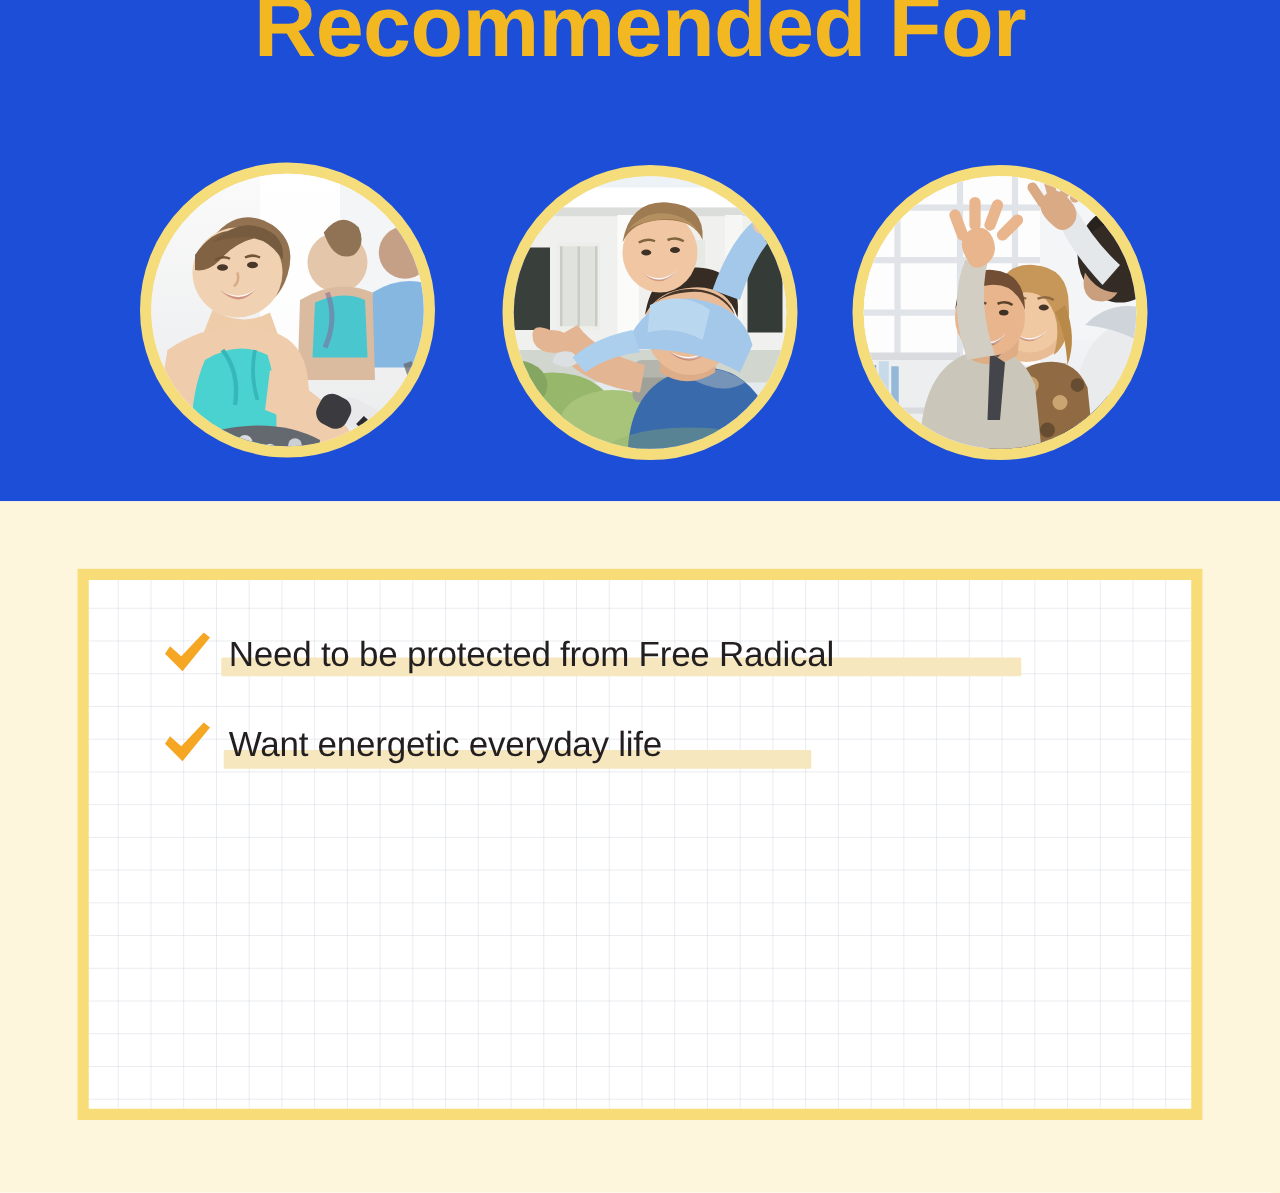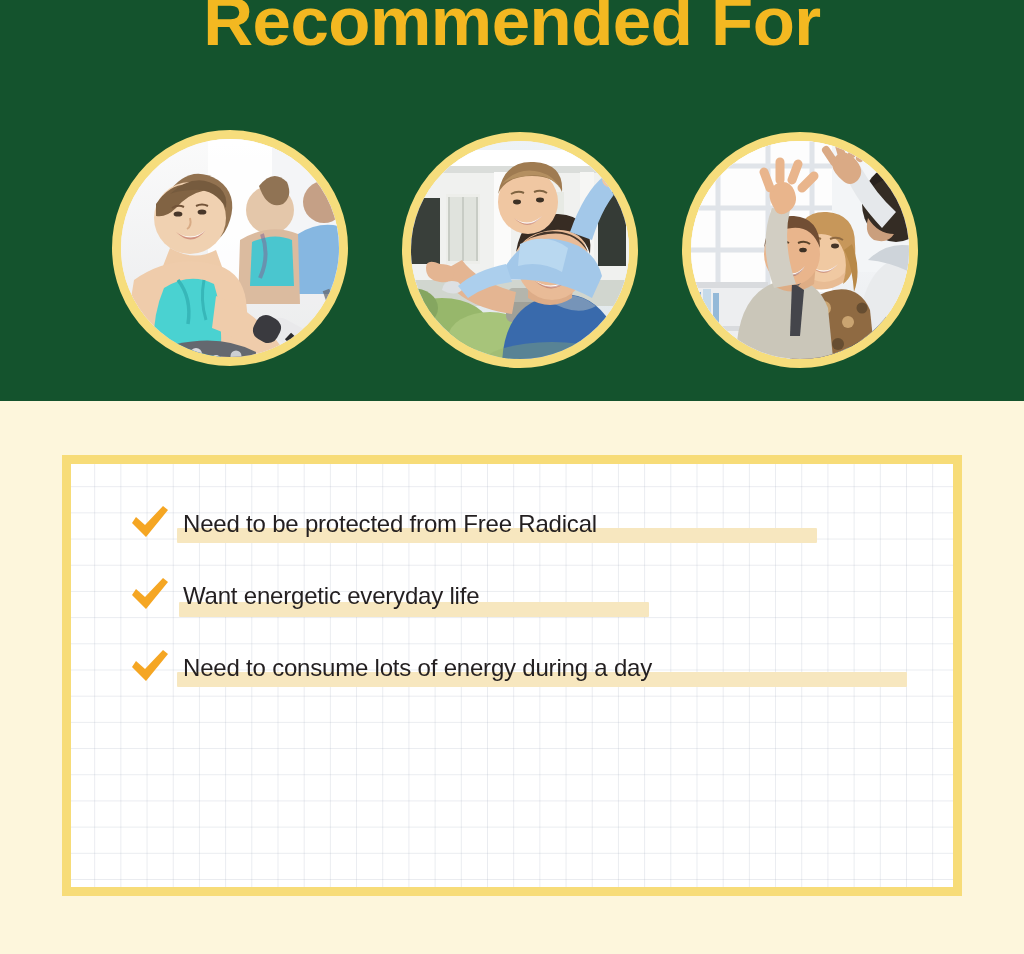--- a/index.html
+++ b/index.html
@@ -15,21 +15,21 @@
     position: relative;
   }
 
   
   #hero {
     position: absolute;
     left: 0;
     top: 0;
     width: 1024px;
     height: 401px;
-    background: #14532d;
+    background: #1d4ed8;
   }
 
   #page-title {
     position: absolute;
     left: 0;
     top: -14px;
     width: 1024px;
     text-align: center;
     font-family: "Liberation Sans", sans-serif;
     font-size: 69px;
@@ -139,21 +139,21 @@
   .check-highlight {
     position: absolute;
     left: -6px;
     height: 15px;
     background: #f7e7bf;
     border-radius: 1px;
   }
   .check-text {
     position: relative;
     font-family: "Liberation Sans", sans-serif;
-    font-size: 24px;
+    font-size: 28px;
     font-weight: 400;
     color: #231f20;
     letter-spacing: -0.2px;
     white-space: nowrap;
     line-height: 1;
   }
 </style>
 </head>
 <body>
 
@@ -432,29 +432,18 @@
           <svg width="42" height="42" viewBox="0 0 42 42">
             <path d="M3 22 L7 16 L16 24 L34 5 L39 9 L17 36 Z" fill="#f5a623"></path>
           </svg>
         </span>
         <span class="check-text-wrap">
           <span class="check-highlight" style="width:470px; top:18px; left:-4px"></span>
           <span class="check-text">Want energetic everyday life</span>
         </span>
       </li>
 
-      <li class="check-item" style="top:182px">
-        <span class="check-mark">
-          <svg width="42" height="42" viewBox="0 0 42 42">
-            <path d="M3 22 L7 16 L16 24 L34 5 L39 9 L17 36 Z" fill="#f5a623"></path>
-          </svg>
-        </span>
-        <span class="check-text-wrap">
-          <span class="check-highlight" style="width:730px; top:16px; left:-6px"></span>
-          <span class="check-text">Need to consume lots of energy during a day</span>
-        </span>
-      </li>
 
 
 
     </ul>
   </div>
 </div>
 
 </body></html>

